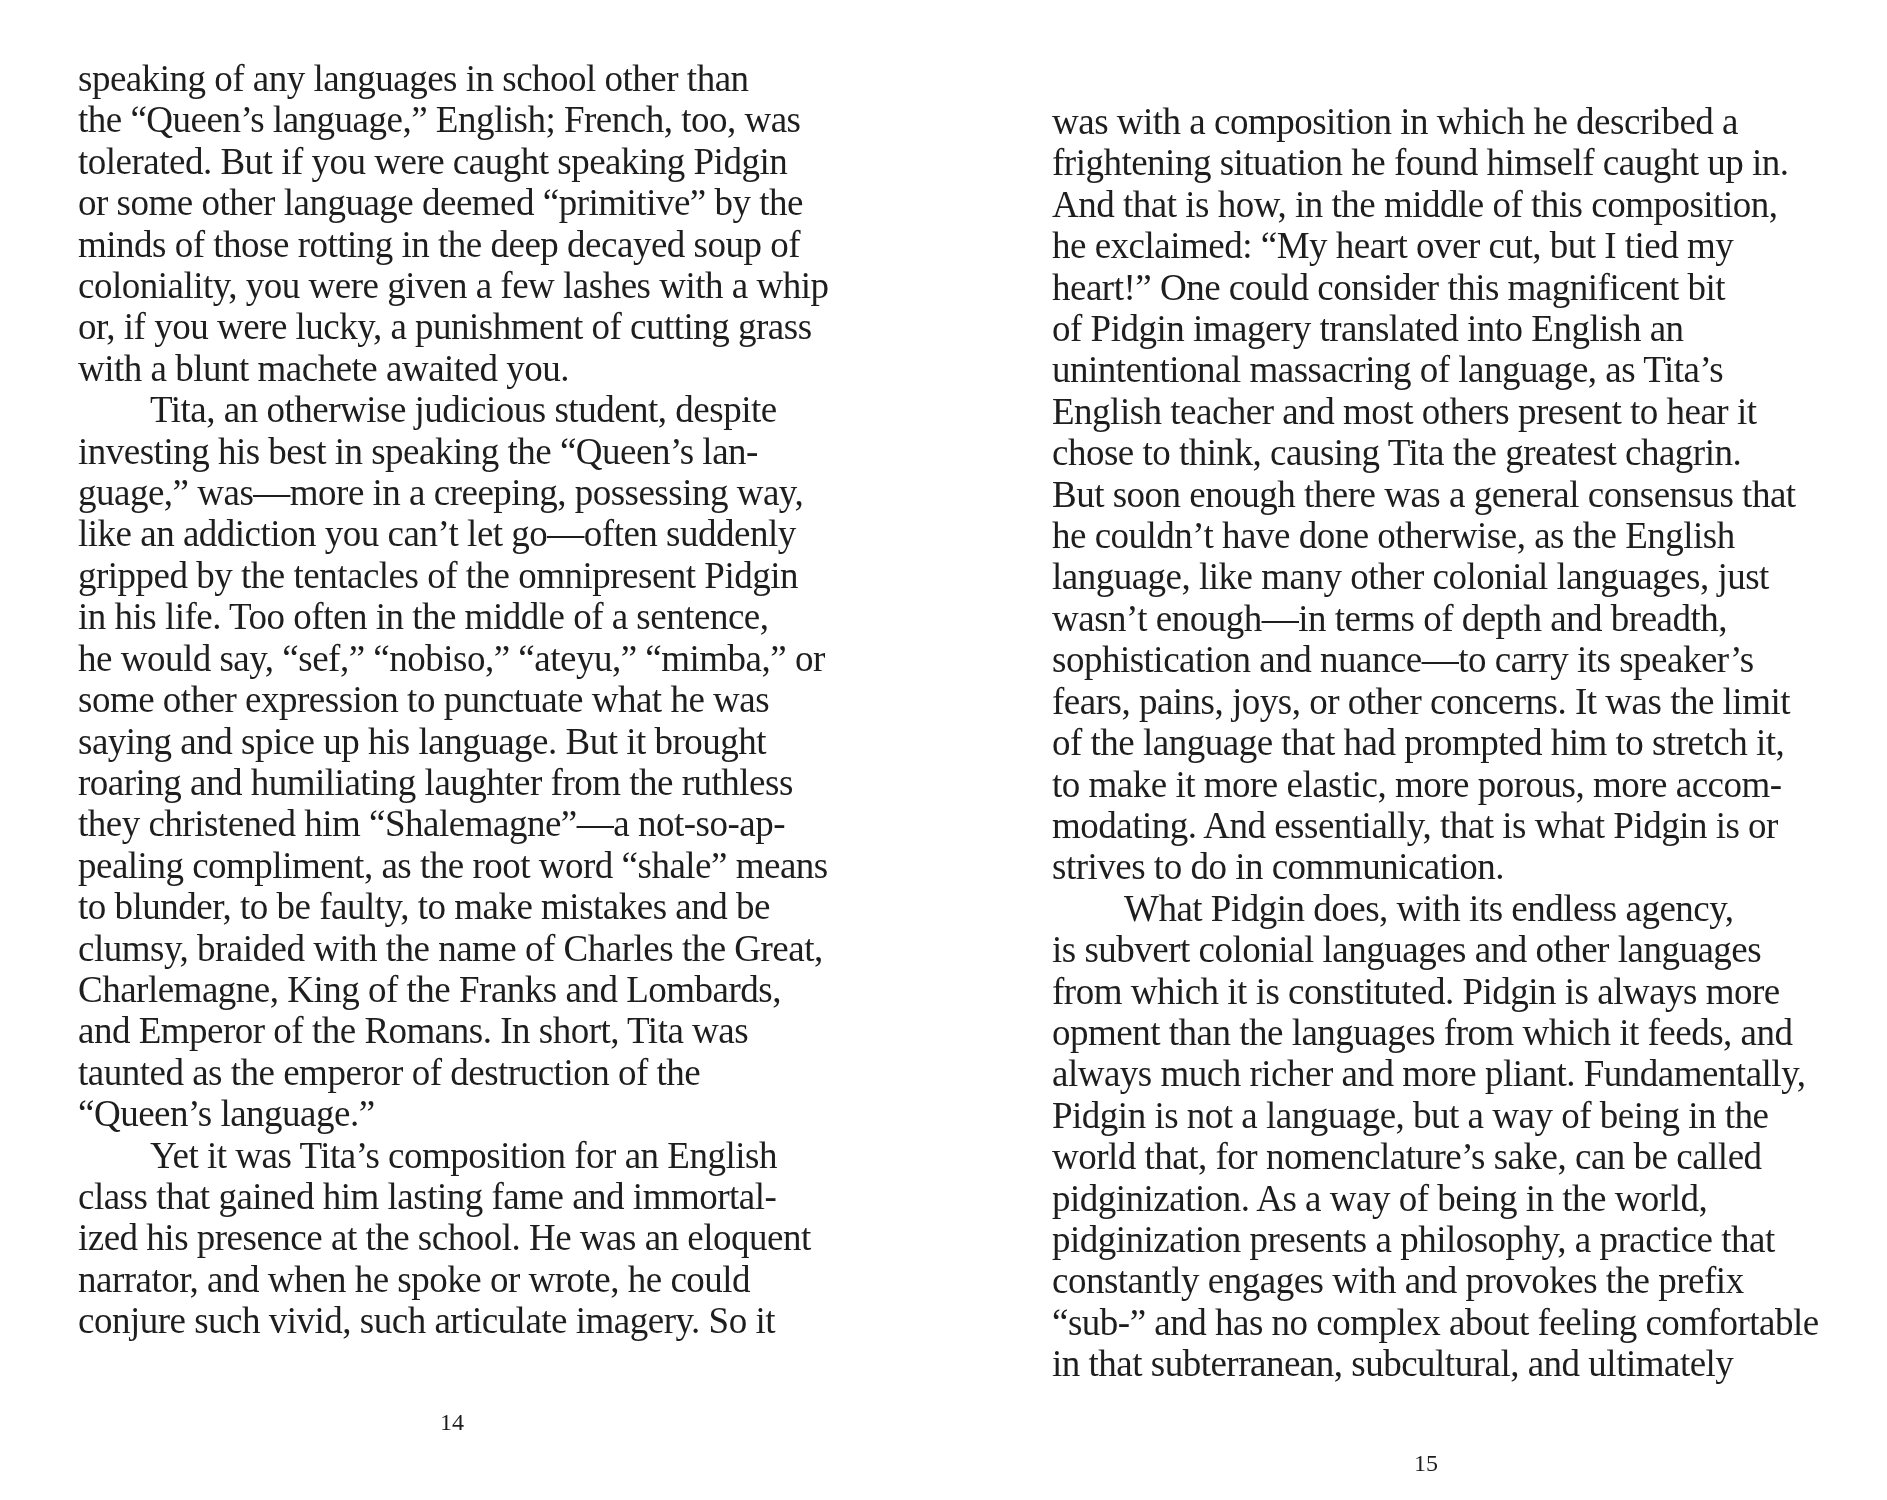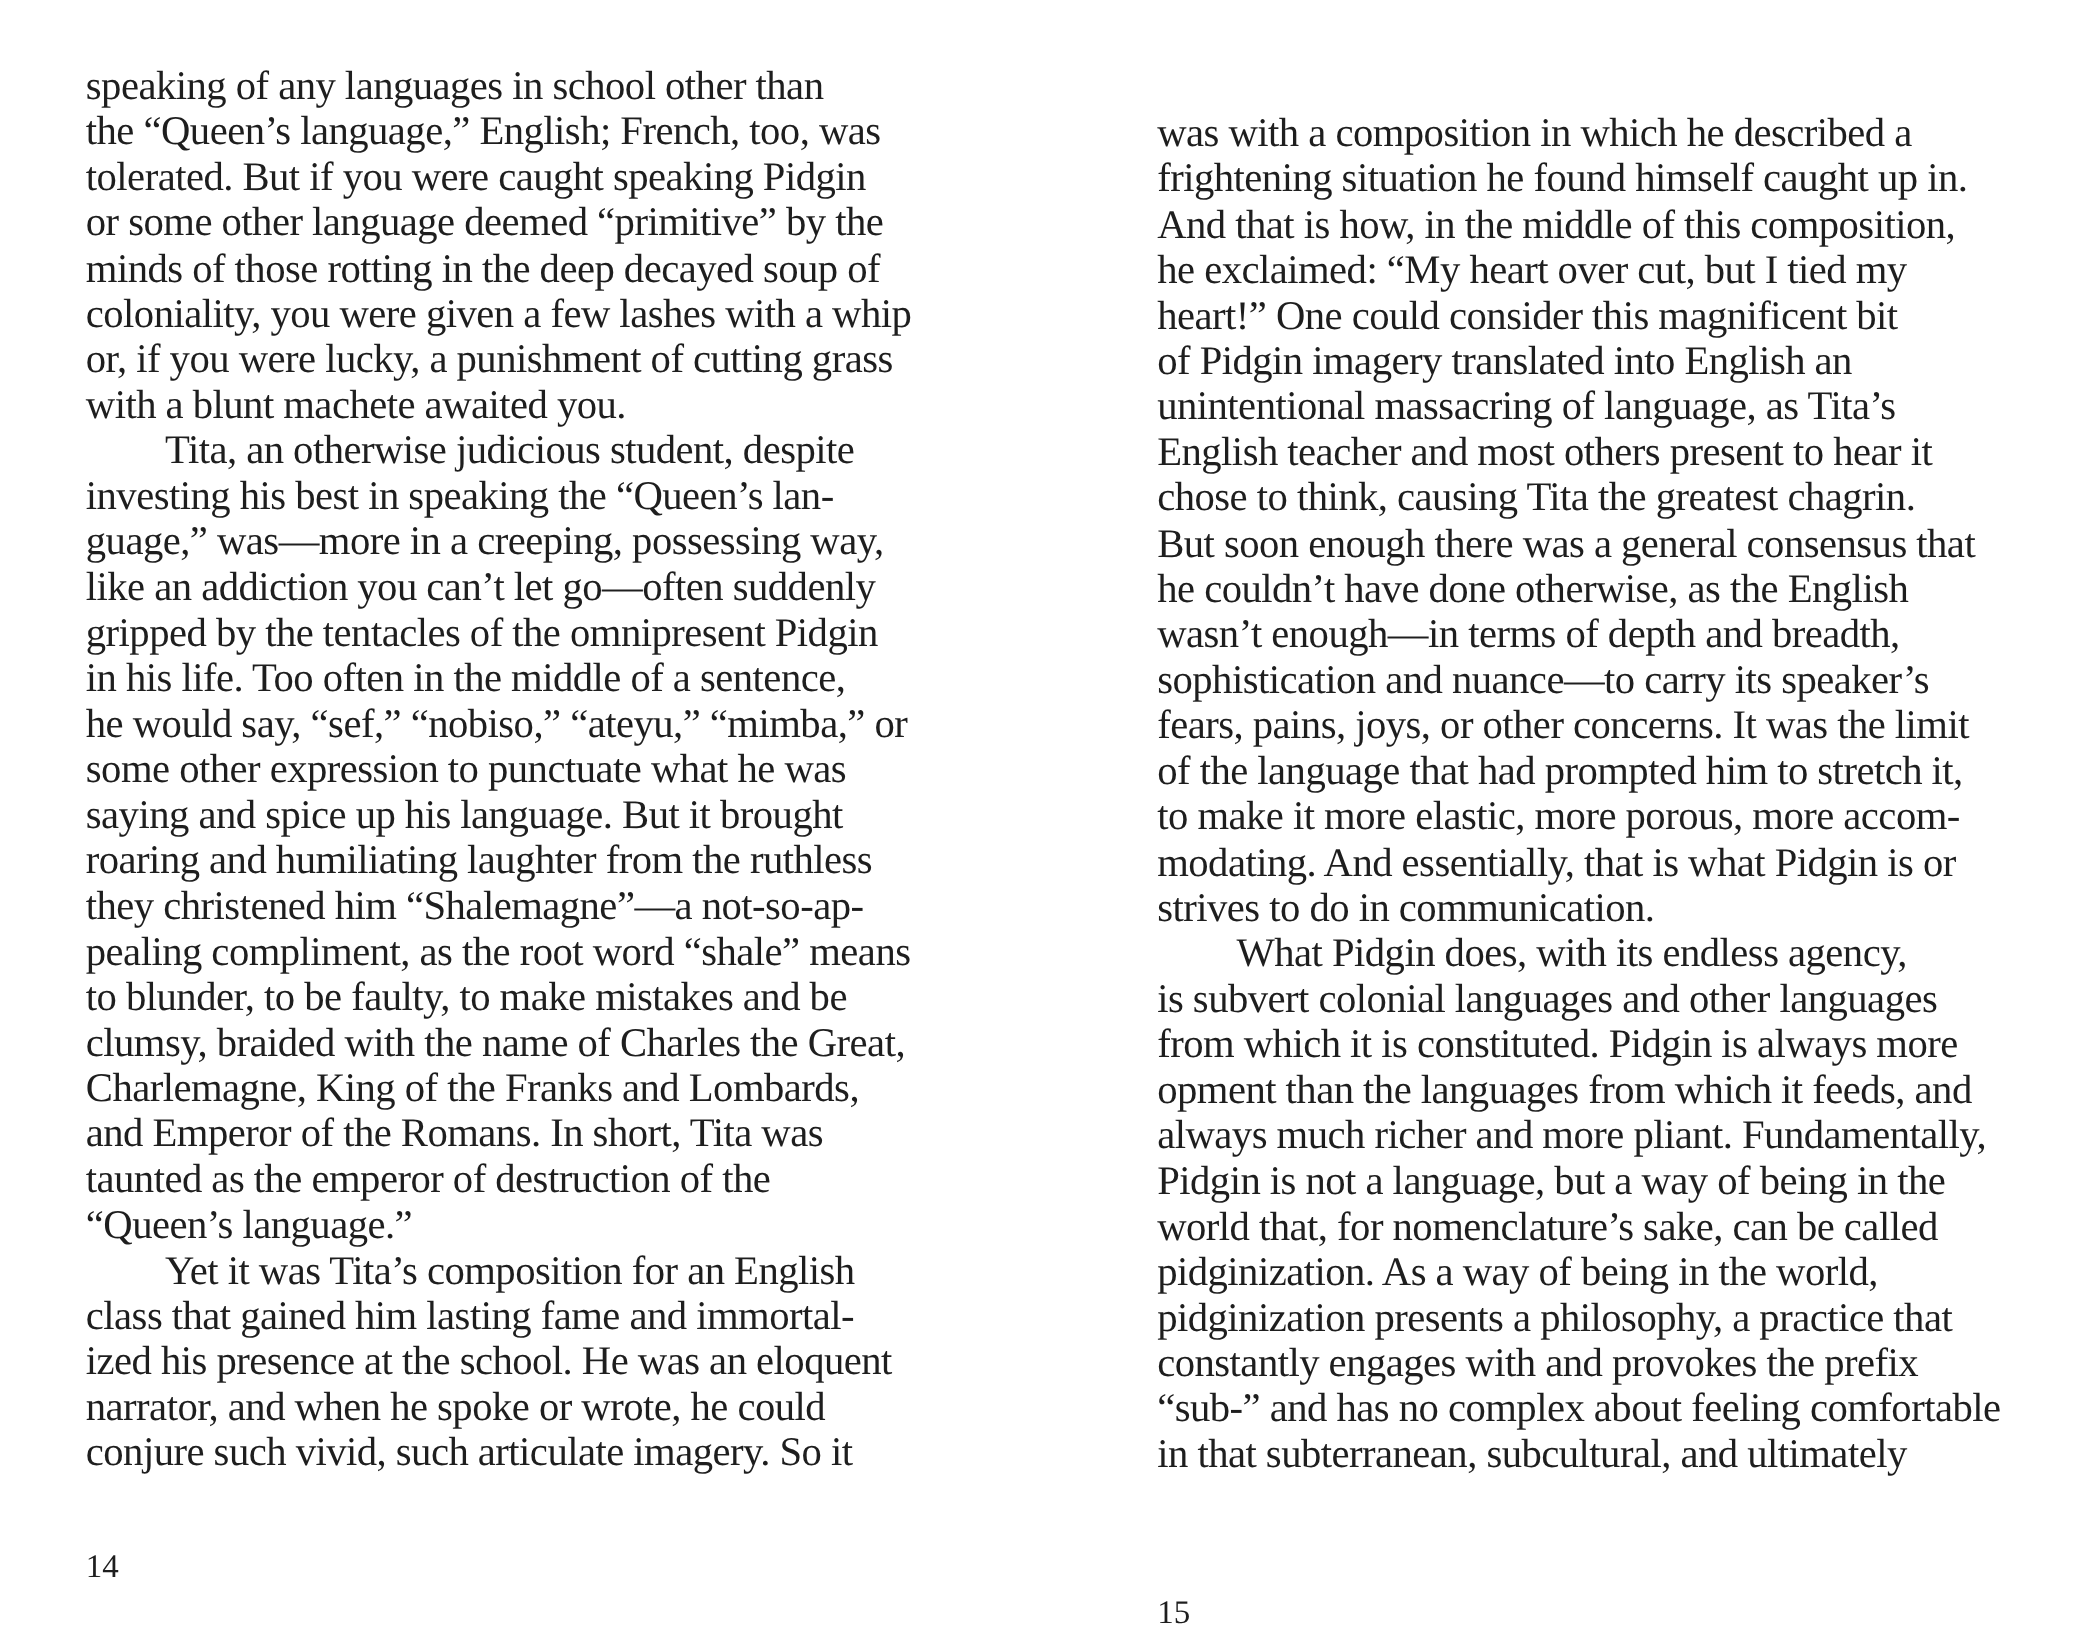--- a/index.html
+++ b/index.html
@@ -38,22 +38,22 @@
   .line {
     white-space: nowrap;
   }
   .line.indent {
     padding-left: 72px;
   }
   .folio {
     position: absolute;
     top: 1410px;
     width: 748px;
-    text-align: left;
-    font-size: 30px;
+    text-align: center;
+    font-size: 24px;
     line-height: 1;
     letter-spacing: 0;
   }
   .page-left  .folio { left: 78px; }
   .page-right .folio { left: 108px; margin-top: 41px; }
 </style>
 </head>
 <body>
 
 <div class="spread">
@@ -101,20 +101,21 @@
         <div class="line">frightening situation he found himself caught up in.</div>
         <div class="line">And that is how, in the middle of this composition,</div>
         <div class="line">he exclaimed: “My heart over cut, but I tied my</div>
         <div class="line">heart!” One could consider this magnificent bit</div>
         <div class="line">of Pidgin imagery translated into English an</div>
         <div class="line">unintentional massacring of language, as Tita’s</div>
         <div class="line">English teacher and most others present to hear it</div>
         <div class="line">chose to think, causing Tita the greatest chagrin.</div>
         <div class="line">But soon enough there was a general consensus that</div>
         <div class="line">he couldn’t have done otherwise, as the English</div>
+        <div class="line">language, like many other colonial languages, just</div>
         <div class="line">wasn’t enough—in terms of depth and breadth,</div>
         <div class="line">sophistication and nuance—to carry its speaker’s</div>
         <div class="line">fears, pains, joys, or other concerns. It was the limit</div>
         <div class="line">of the language that had prompted him to stretch it,</div>
         <div class="line">to make it more elastic, more porous, more accom-</div>
         <div class="line">modating. And essentially, that is what Pidgin is or</div>
         <div class="line">strives to do in communication.</div>
         <div class="line indent">What Pidgin does, with its endless agency,</div>
         <div class="line">is subvert colonial languages and other languages</div>
         <div class="line">from which it is constituted. Pidgin is always more</div>

